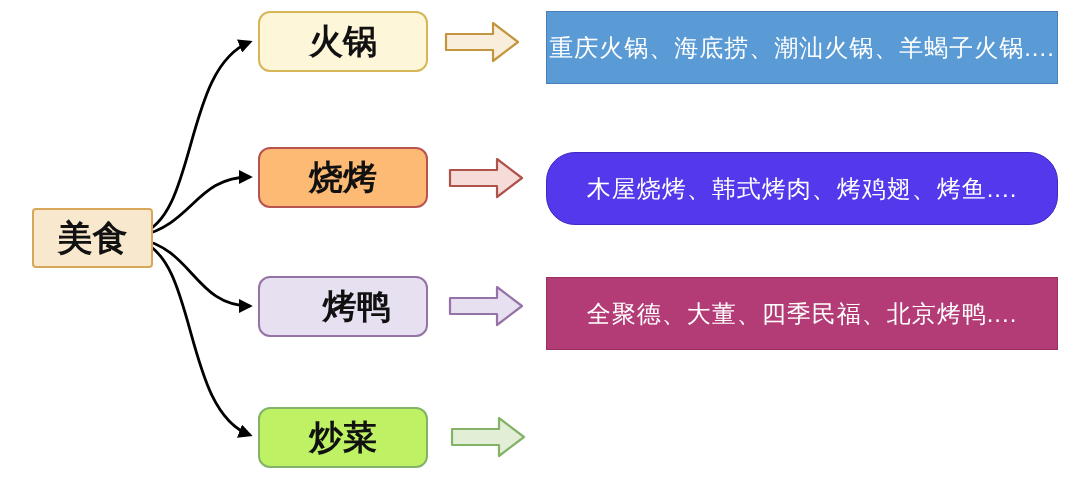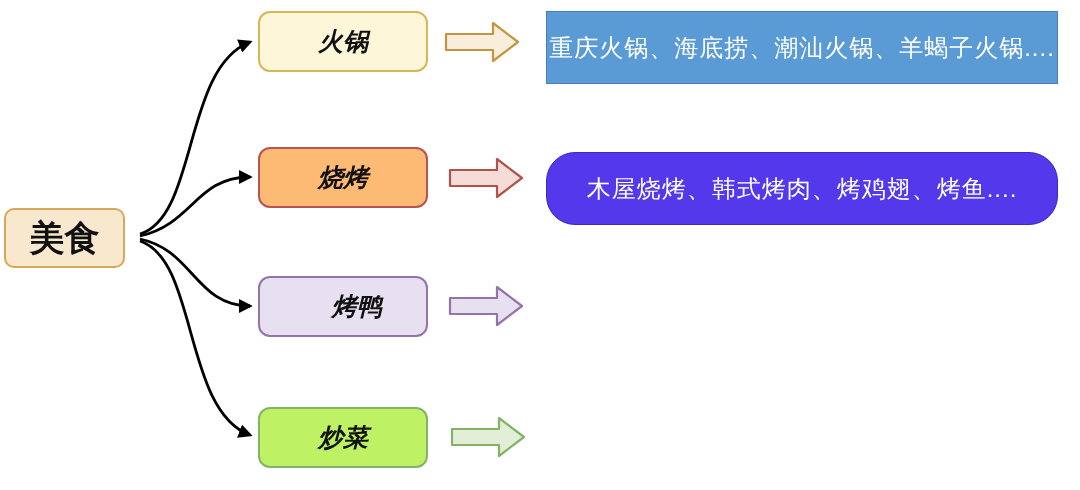--- a/index.html
+++ b/index.html
@@ -26,32 +26,31 @@
     position: absolute;
     display: flex;
     align-items: center;
     justify-content: center;
     box-sizing: border-box;
     border: 2px solid #999;
     border-radius: 12px;
     color: #111111;
   }
   .node.root {
-    left: 4px; top: 208px;
+    left: 32px; top: 208px;
     width: 121px; height: 60px;
-    border-radius: 10px;
+    border-radius: 4px;
     font-size: 35px;
     font-weight: 600;
   }
   .node.branch {
     left: 258px;
     width: 170px; height: 61px;
-    font-size: 25px;
+    font-size: 34px;
     font-weight: 600;
-    font-style: italic;
   }
   .block-arrow {
     position: absolute;
   }
   .block-arrow polygon {
     stroke-width: 2.2;
     stroke-linejoin: round;
   }
   .catbox {
     position: absolute;
@@ -108,20 +107,23 @@
   <div class="catbox" style="top: 152px; background-color: rgb(83, 56, 236); border-color: rgb(64, 40, 196); border-radius: 29px;">
     <span>木屋烧烤、韩式烤肉、烤鸡翅、烤鱼....</span>
   </div>
 
   <div class="node branch" style="top: 276px; background-color: rgb(231, 224, 241); border-color: rgb(150, 115, 166); padding-left: 27px;">
     <span>烤鸭</span>
   </div>
   <svg class="block-arrow" style="left:447px;top:283px" width="78" height="46" viewBox="0 0 78 46">
     <polygon points="3,15 50,15 50,4 75,23 50,42 50,31 3,31" style="fill: rgb(231, 224, 241); stroke: rgb(150, 115, 166);"></polygon>
   </svg>
+  <div class="catbox" style="top: 277px; background-color: rgb(180, 60, 118); border-color: rgb(152, 48, 98);">
+    <span>全聚德、大董、四季民福、北京烤鸭....</span>
+  </div>
 
   <div class="node branch" style="top: 407px; background-color: #bef264; border-color: rgb(130, 179, 102);">
     <span>炒菜</span>
   </div>
   <svg class="block-arrow" style="left:449px;top:414px" width="78" height="46" viewBox="0 0 78 46">
     <polygon points="3,15 50,15 50,4 75,23 50,42 50,31 3,31" style="fill: rgb(226, 238, 214); stroke: rgb(130, 179, 102);"></polygon>
   </svg>
 
 </div>
 

